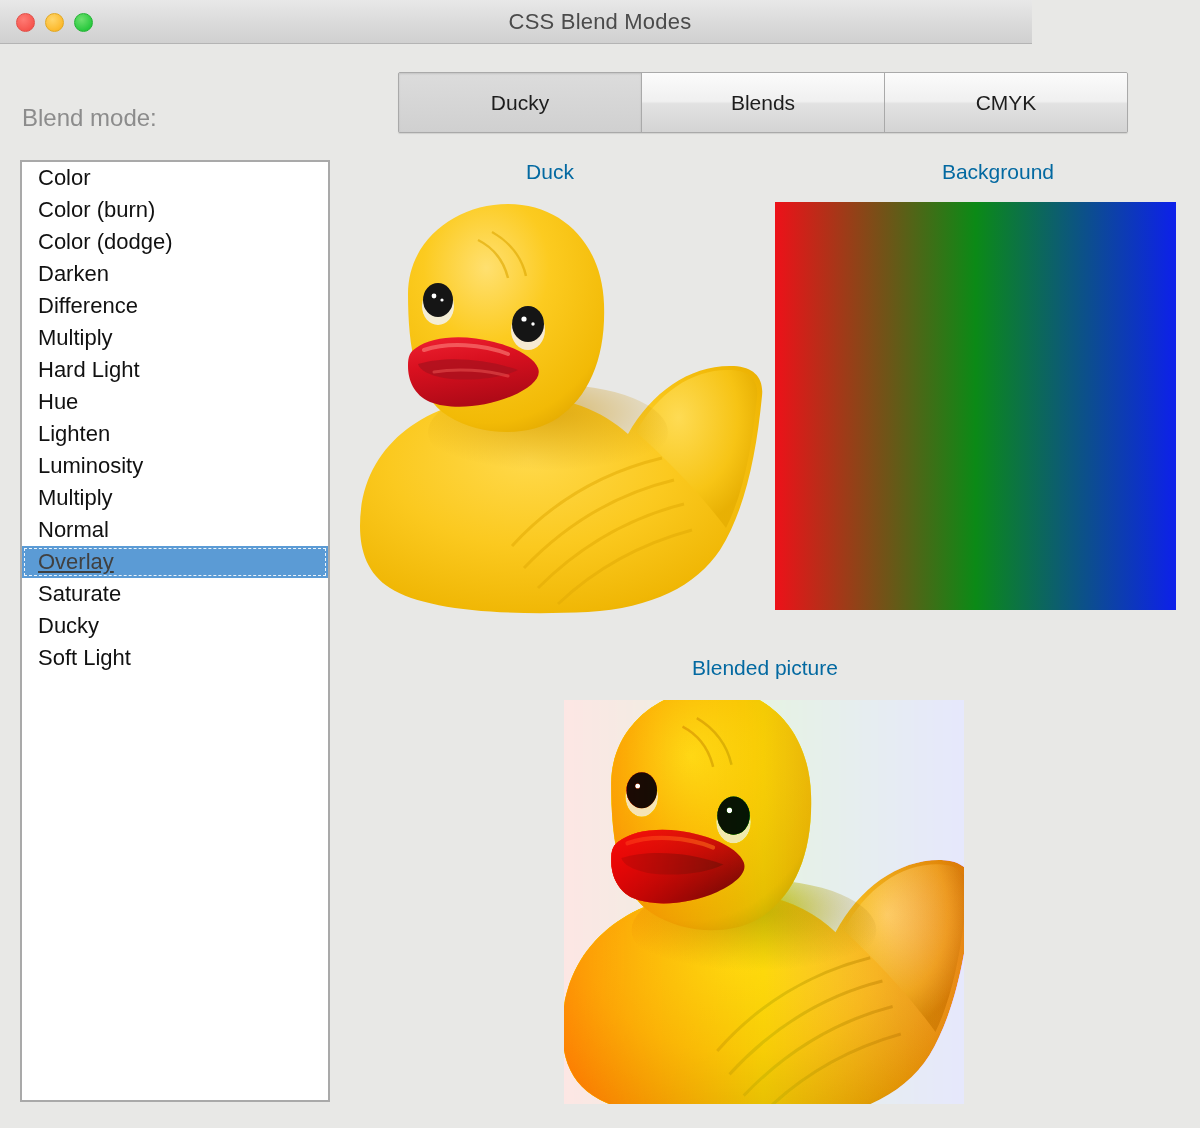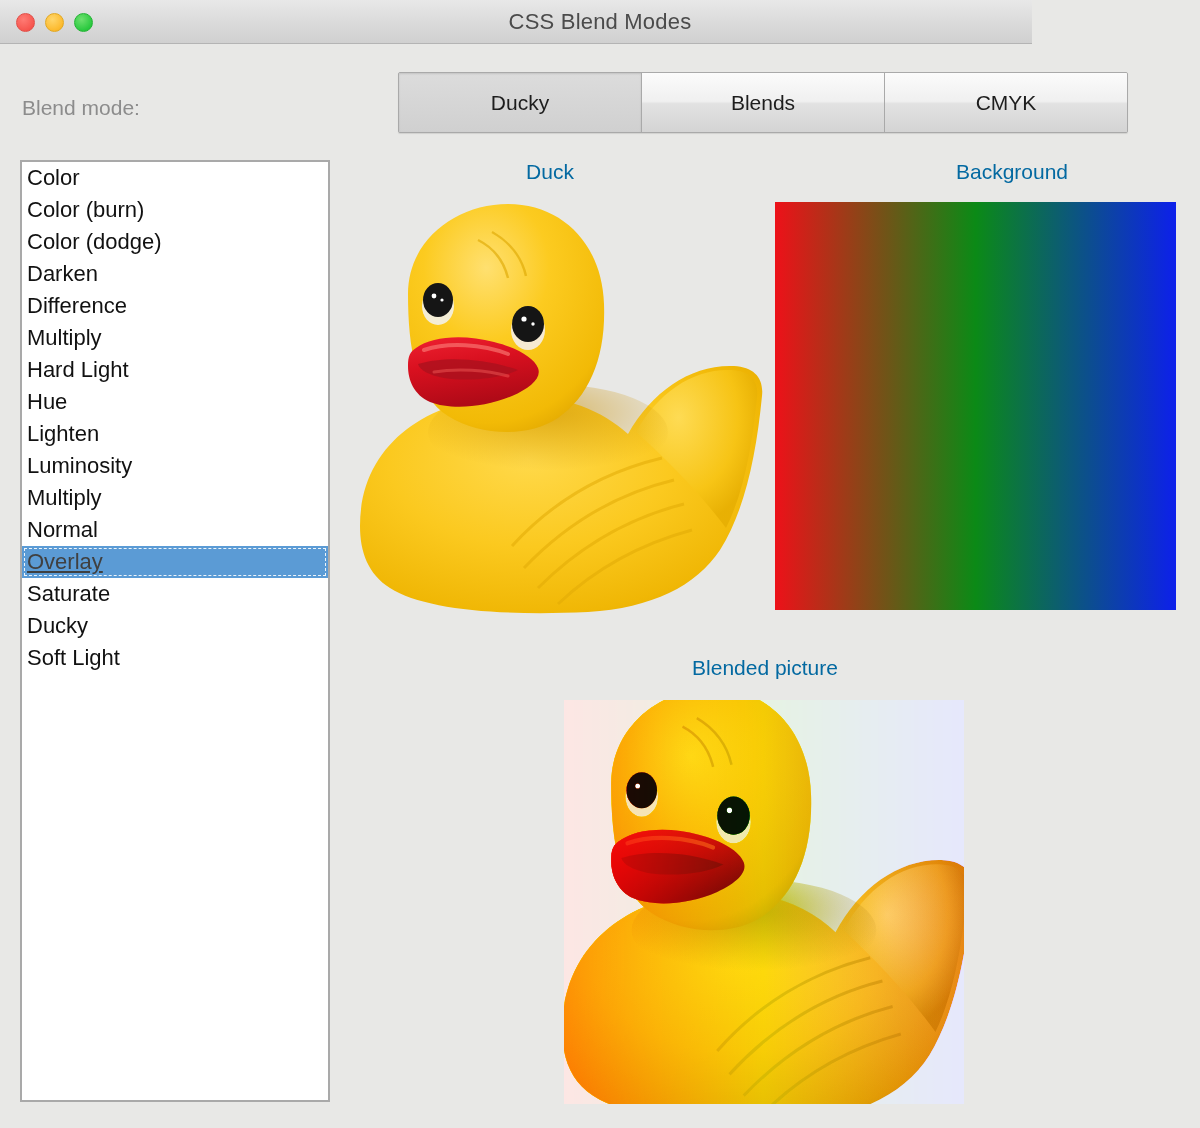--- a/index.html
+++ b/index.html
@@ -57,22 +57,22 @@
     font-size: 22px;
     color: #4b4b4b;
     letter-spacing: 0.2px;
     user-select: none;
   }
 
   
   .blend-label {
     position: absolute;
     left: 22px;
-    top: 96px;
-    font-size: 21px;
+    top: 104px;
+    font-size: 24px;
     color: #8c8c8c;
   }
 
   
   .tabbar {
     position: absolute;
     left: 398px;
     top: 72px;
     width: 730px;
     height: 61px;
@@ -111,21 +111,21 @@
     width: 310px;
     height: 942px;
     background: #ffffff;
     border: 2px solid #a9a9a9;
     box-sizing: border-box;
     overflow: hidden;
   }
   .list-item {
     height: 32px;
     line-height: 32px;
-    padding-left: 5px;
+    padding-left: 16px;
     font-size: 22px;
     color: #111111;
     white-space: nowrap;
     user-select: none;
     cursor: default;
     box-sizing: border-box;
   }
   .list-item.selected {
     background: #5b9bd5;
     color: #404040;
@@ -136,21 +136,21 @@
 
   
   .caption {
     position: absolute;
     font-size: 21px;
     color: #0369a1;
     text-align: center;
     user-select: none;
   }
   #cap-duck       { left: 440px; top: 160px; width: 220px; }
-  #cap-background { left: 902px; top: 160px; width: 220px; }
+  #cap-background { left: 834px; top: 160px; width: 220px; text-align: right; }
   #cap-blended    { left: 655px; top: 656px; width: 220px; }
 
   
   .gradient-box {
     position: absolute;
     left: 775px;
     top: 202px;
     width: 401px;
     height: 408px;
   }

